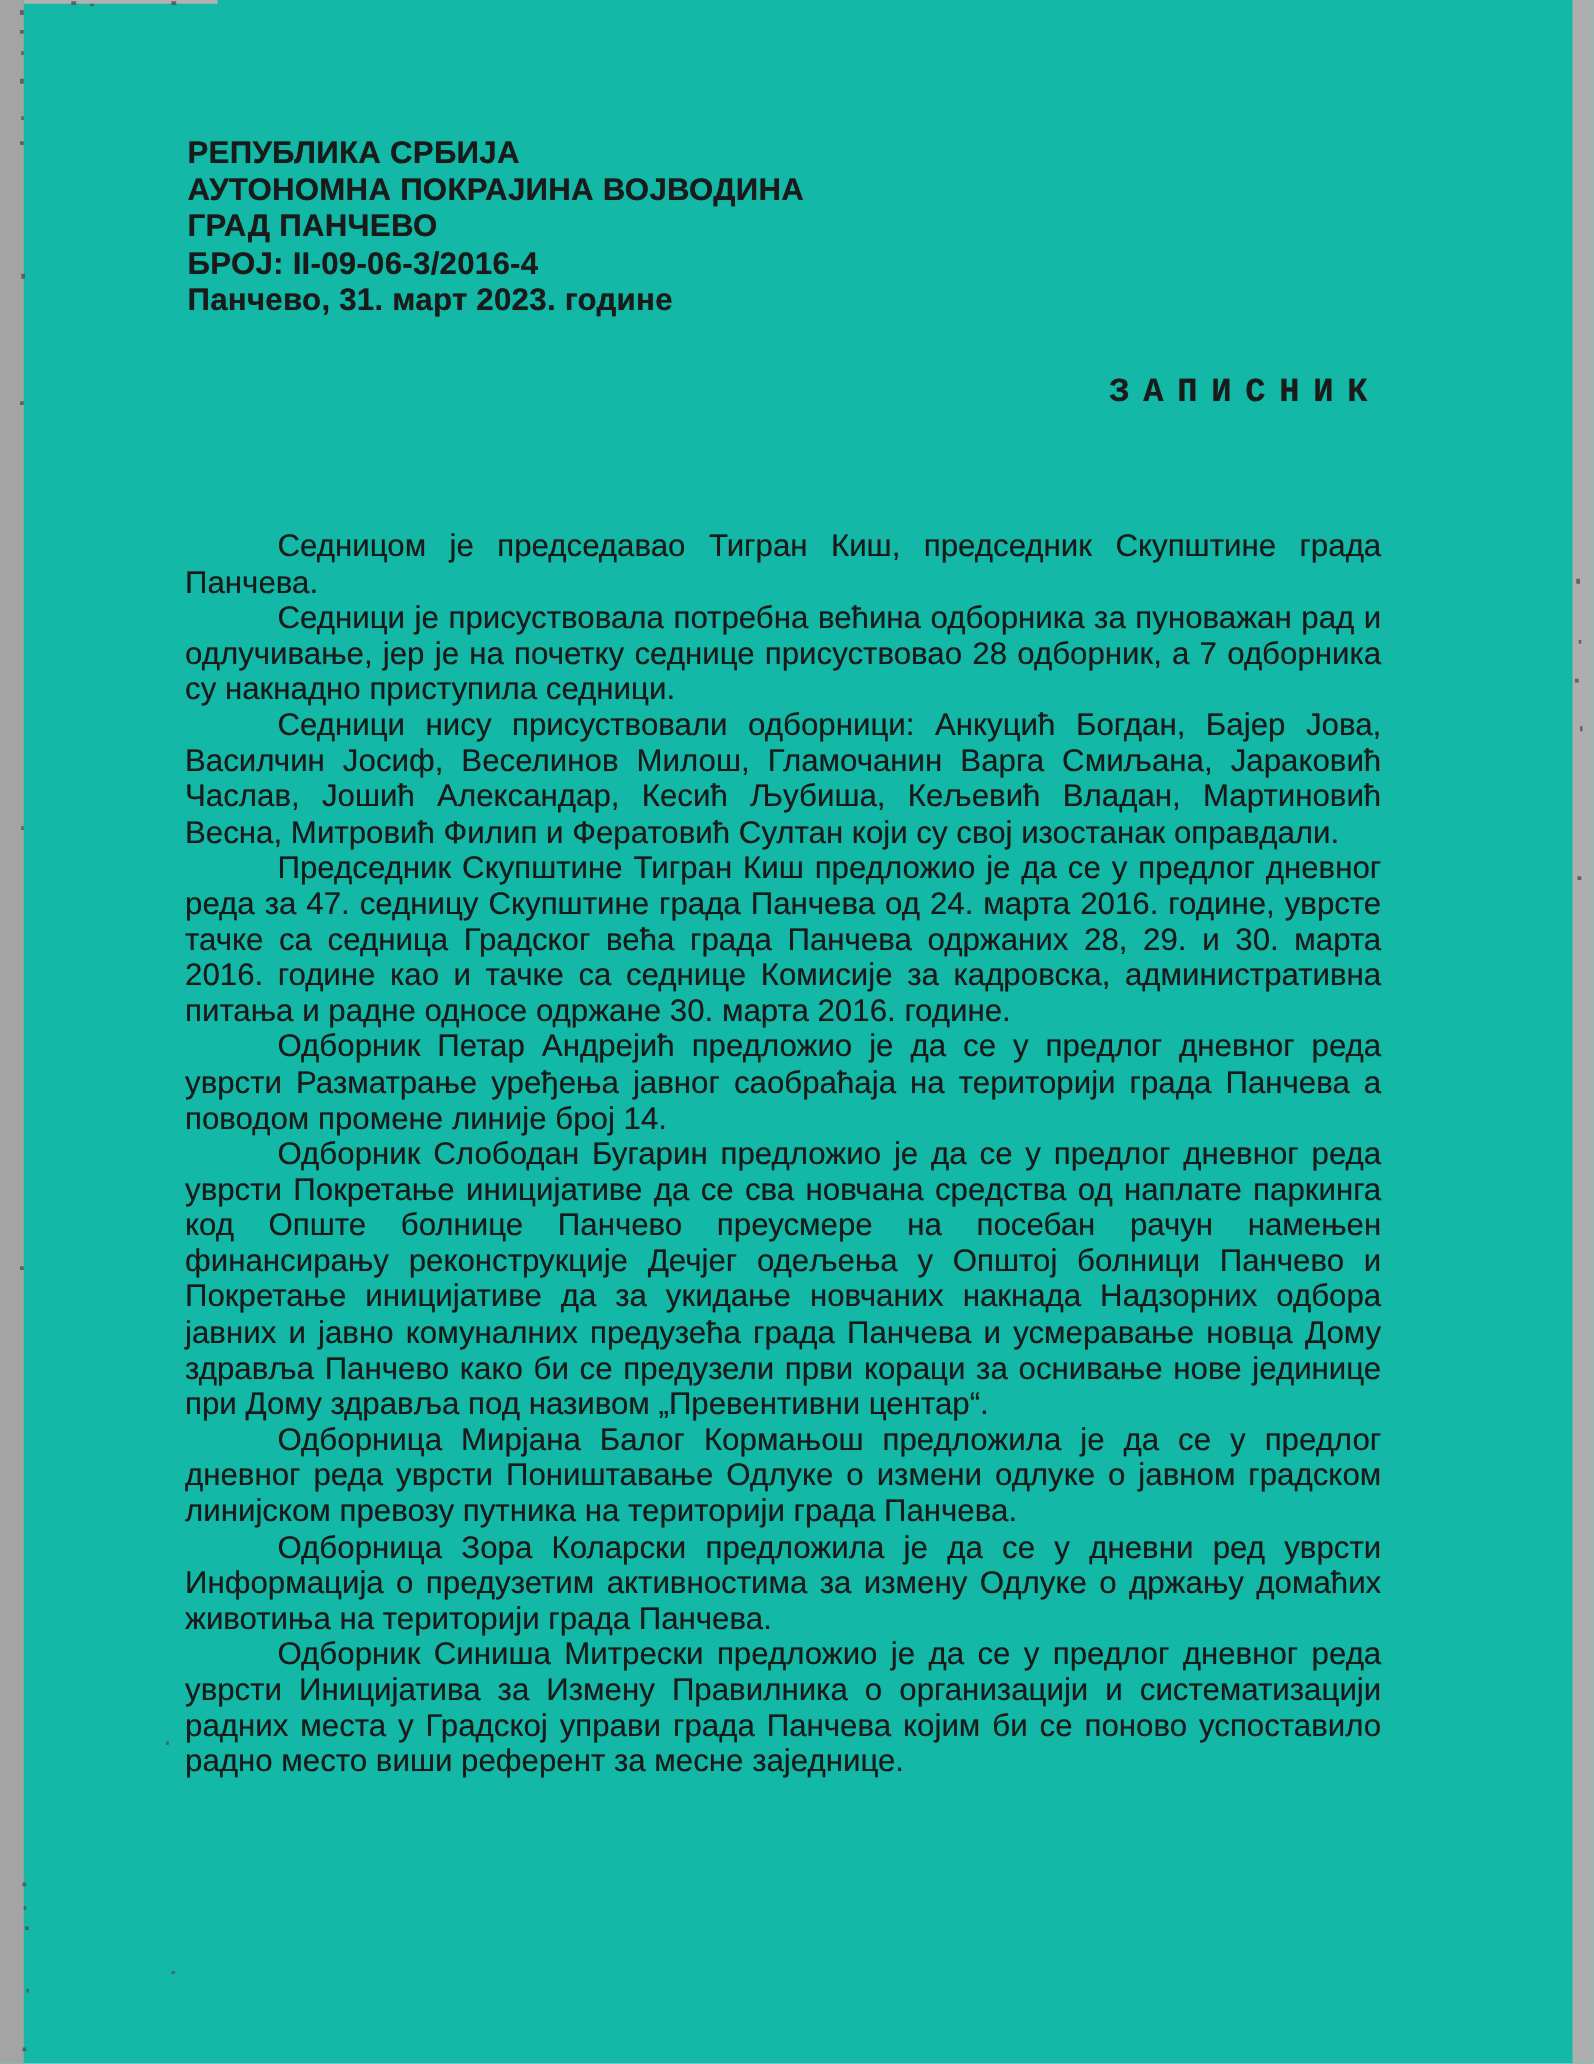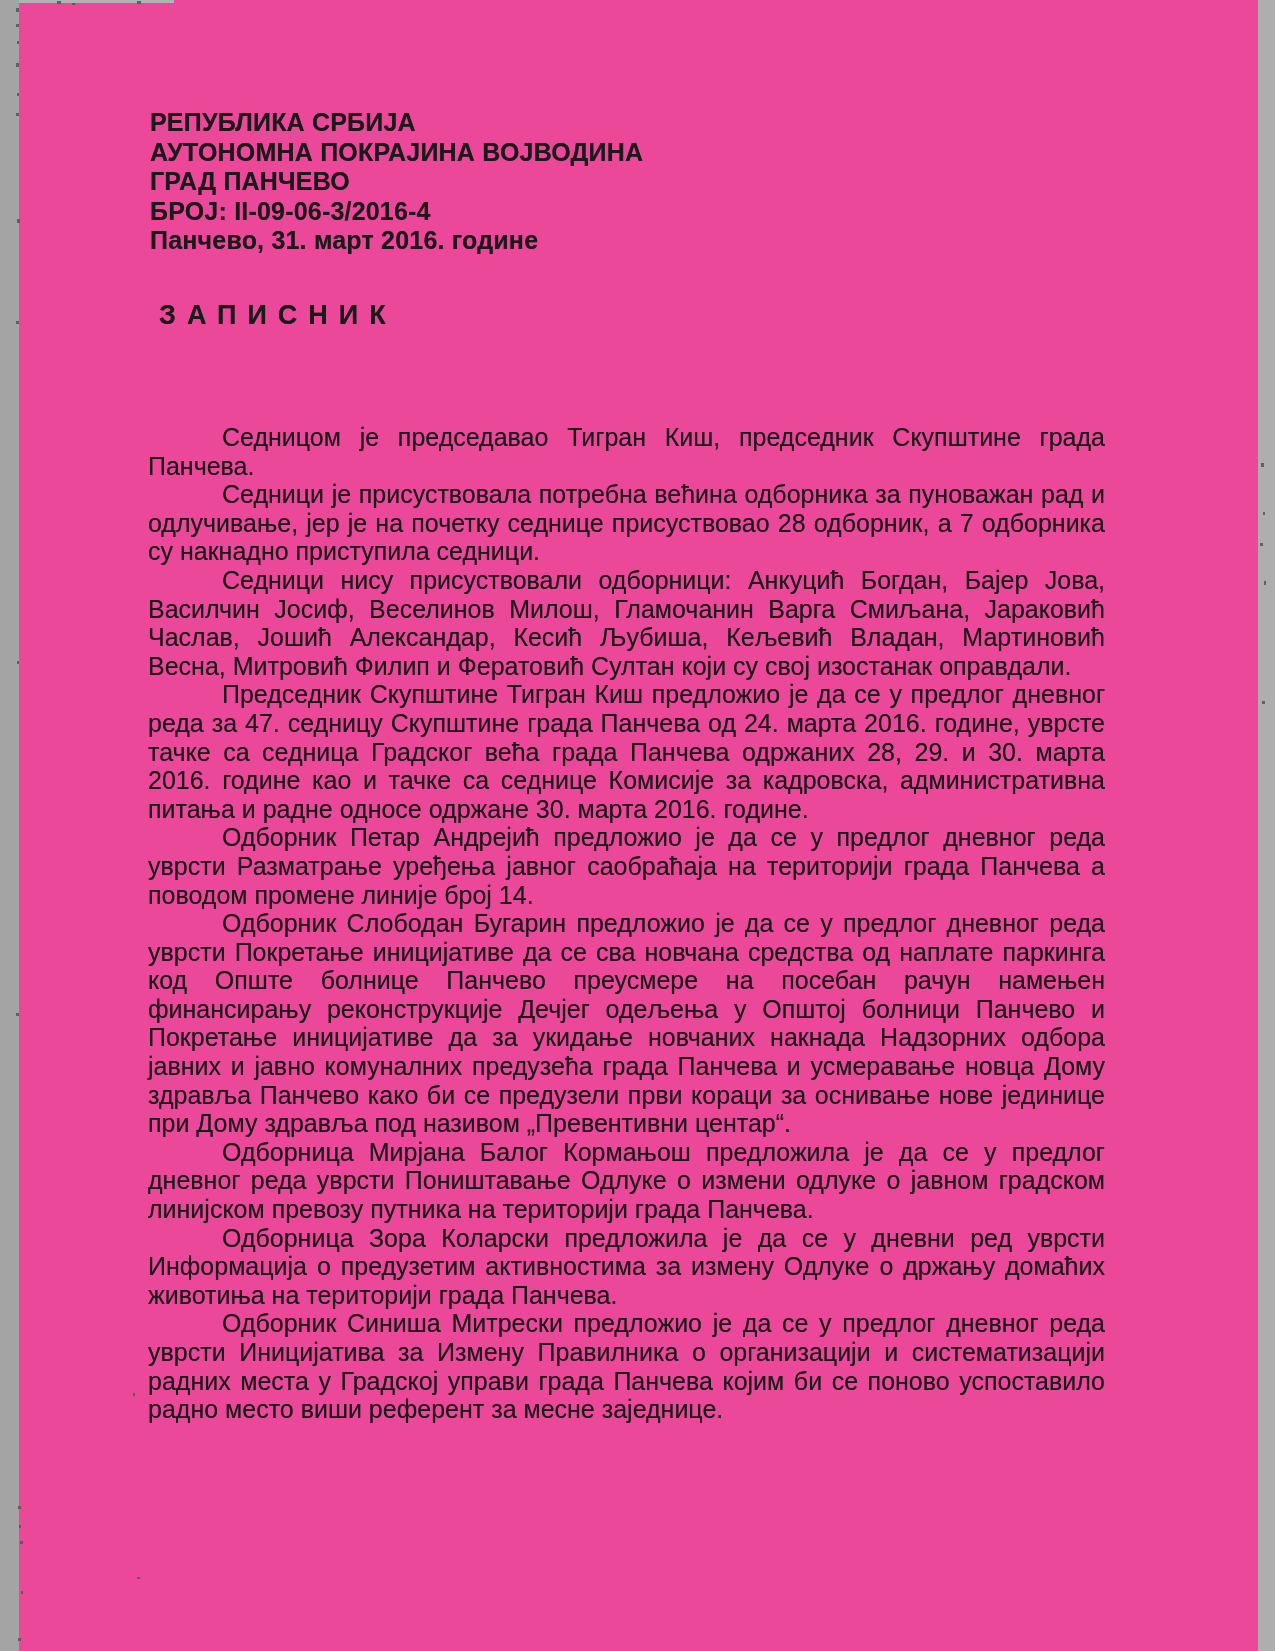--- a/index.html
+++ b/index.html
@@ -1,20 +1,20 @@
 <!DOCTYPE html>
 <html><head>
 <meta charset="utf-8">
 <style>
   html, body { margin: 0; padding: 0; background: #e8e8e8; }
   #scan-root {
     position: relative;
     width: 1275px;
     height: 1651px;
-    background: #ec4899;
+    background: #14b8a6;
     overflow: hidden;
     font-family: "Liberation Sans", "DejaVu Sans", sans-serif;
     color: #1a1a1a;
   }
   
   .band-left {
     position: absolute; left: 0; top: 0; width: 19px; height: 100%;
     background: #a4a4a4;
   }
   .band-right {
@@ -31,23 +31,24 @@
   .letterhead {
     position: absolute; left: 150px; top: 108px;
     font-size: 25px; font-weight: bold; line-height: 29.5px;
     letter-spacing: 0.2px; white-space: nowrap;
     text-shadow: 0 0 0.6px rgba(0,0,0,0.5);
   }
 
   
   .doc-title {
     position: absolute; left: 148px; top: 300px; width: 957px;
-    text-align: left; font-size: 27px; font-weight: bold;
+    text-align: right; font-size: 27px; font-weight: bold;
     letter-spacing: 11px; text-indent: 11px;
     text-shadow: 0 0 0.6px rgba(0,0,0,0.5);
+    font-family: Liberation Mono, monospace;
   }
 
   
   .doc-body {
     position: absolute; left: 148px; top: 356px; width: 957px;
     font-size: 25px; line-height: 28.6px;
     text-shadow: 0 0 0.55px rgba(0,0,0,0.45);
   }
   .doc-body p {
     margin: 0;
@@ -92,21 +93,21 @@
       <rect x="133" y="1393" width="2" height="3"></rect>
       <rect x="137" y="1577" width="3" height="2"></rect>
     </g>
   </svg>
 
   <div class="letterhead">
     <div>РЕПУБЛИКА СРБИЈА</div>
     <div>АУТОНОМНА ПОКРАЈИНА ВОЈВОДИНА</div>
     <div>ГРАД ПАНЧЕВО</div>
     <div>БРОЈ: II-09-06-3/2016-4</div>
-    <div>Панчево, 31. март 2016. године</div>
+    <div>Панчево, 31. март 2023. године</div>
   </div>
 
   <div class="doc-title">ЗАПИСНИК</div>
 
   <div class="doc-body">
     <p class="gap-above">Седницом је председавао Тигран Киш, председник Скупштине града Панчева.</p>
     <p>Седници је присуствовала потребна већина одборника за пуноважан рад и одлучивање, јер је на почетку седнице присуствовао 28 одборник, а 7 одборника су накнадно приступила седници.</p>
     <p>Седници нису присуствовали одборници: Анкуцић Богдан, Бајер Јова, Василчин Јосиф, Веселинов Милош, Гламочанин Варга Смиљана, Јараковић Часлав, Јошић Александар, Кесић Љубиша, Кељевић Владан, Мартиновић Весна, Митровић Филип и Фератовић Султан који су свој изостанак оправдали.</p>
     <p>Председник Скупштине Тигран Киш предложио је да се у предлог дневног реда за 47. седницу Скупштине града Панчева од 24. марта 2016. године, уврсте тачке са седница Градског већа града Панчева одржаних 28, 29. и 30. марта 2016. године као и тачке са седнице Комисије за кадровска, административна питања и радне односе одржане 30. марта 2016. године.</p>
     <p>Одборник Петар Андрејић предложио је да се у предлог дневног реда уврсти Разматрање уређења јавног саобраћаја на територији града Панчева а поводом промене линије број 14.</p>

